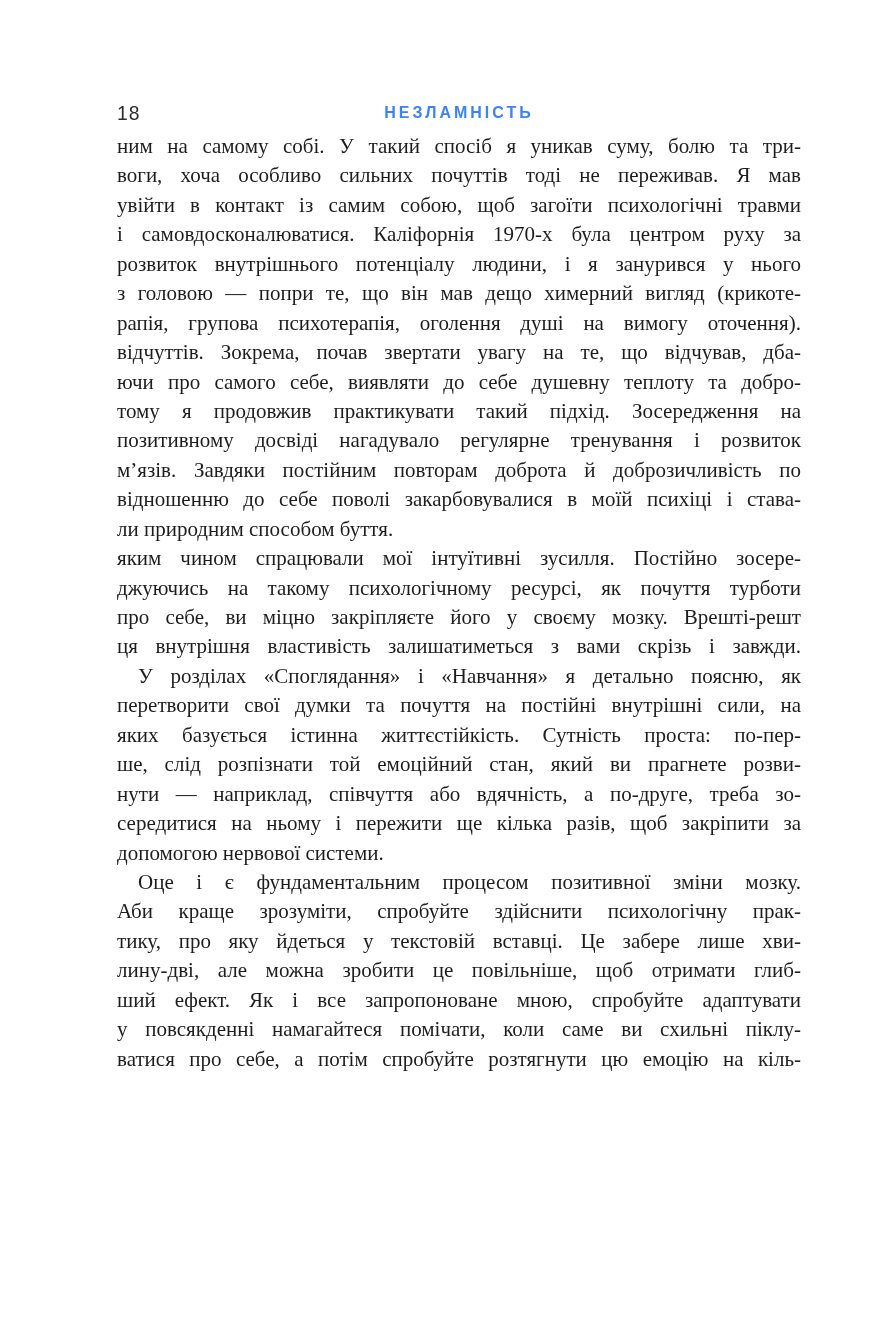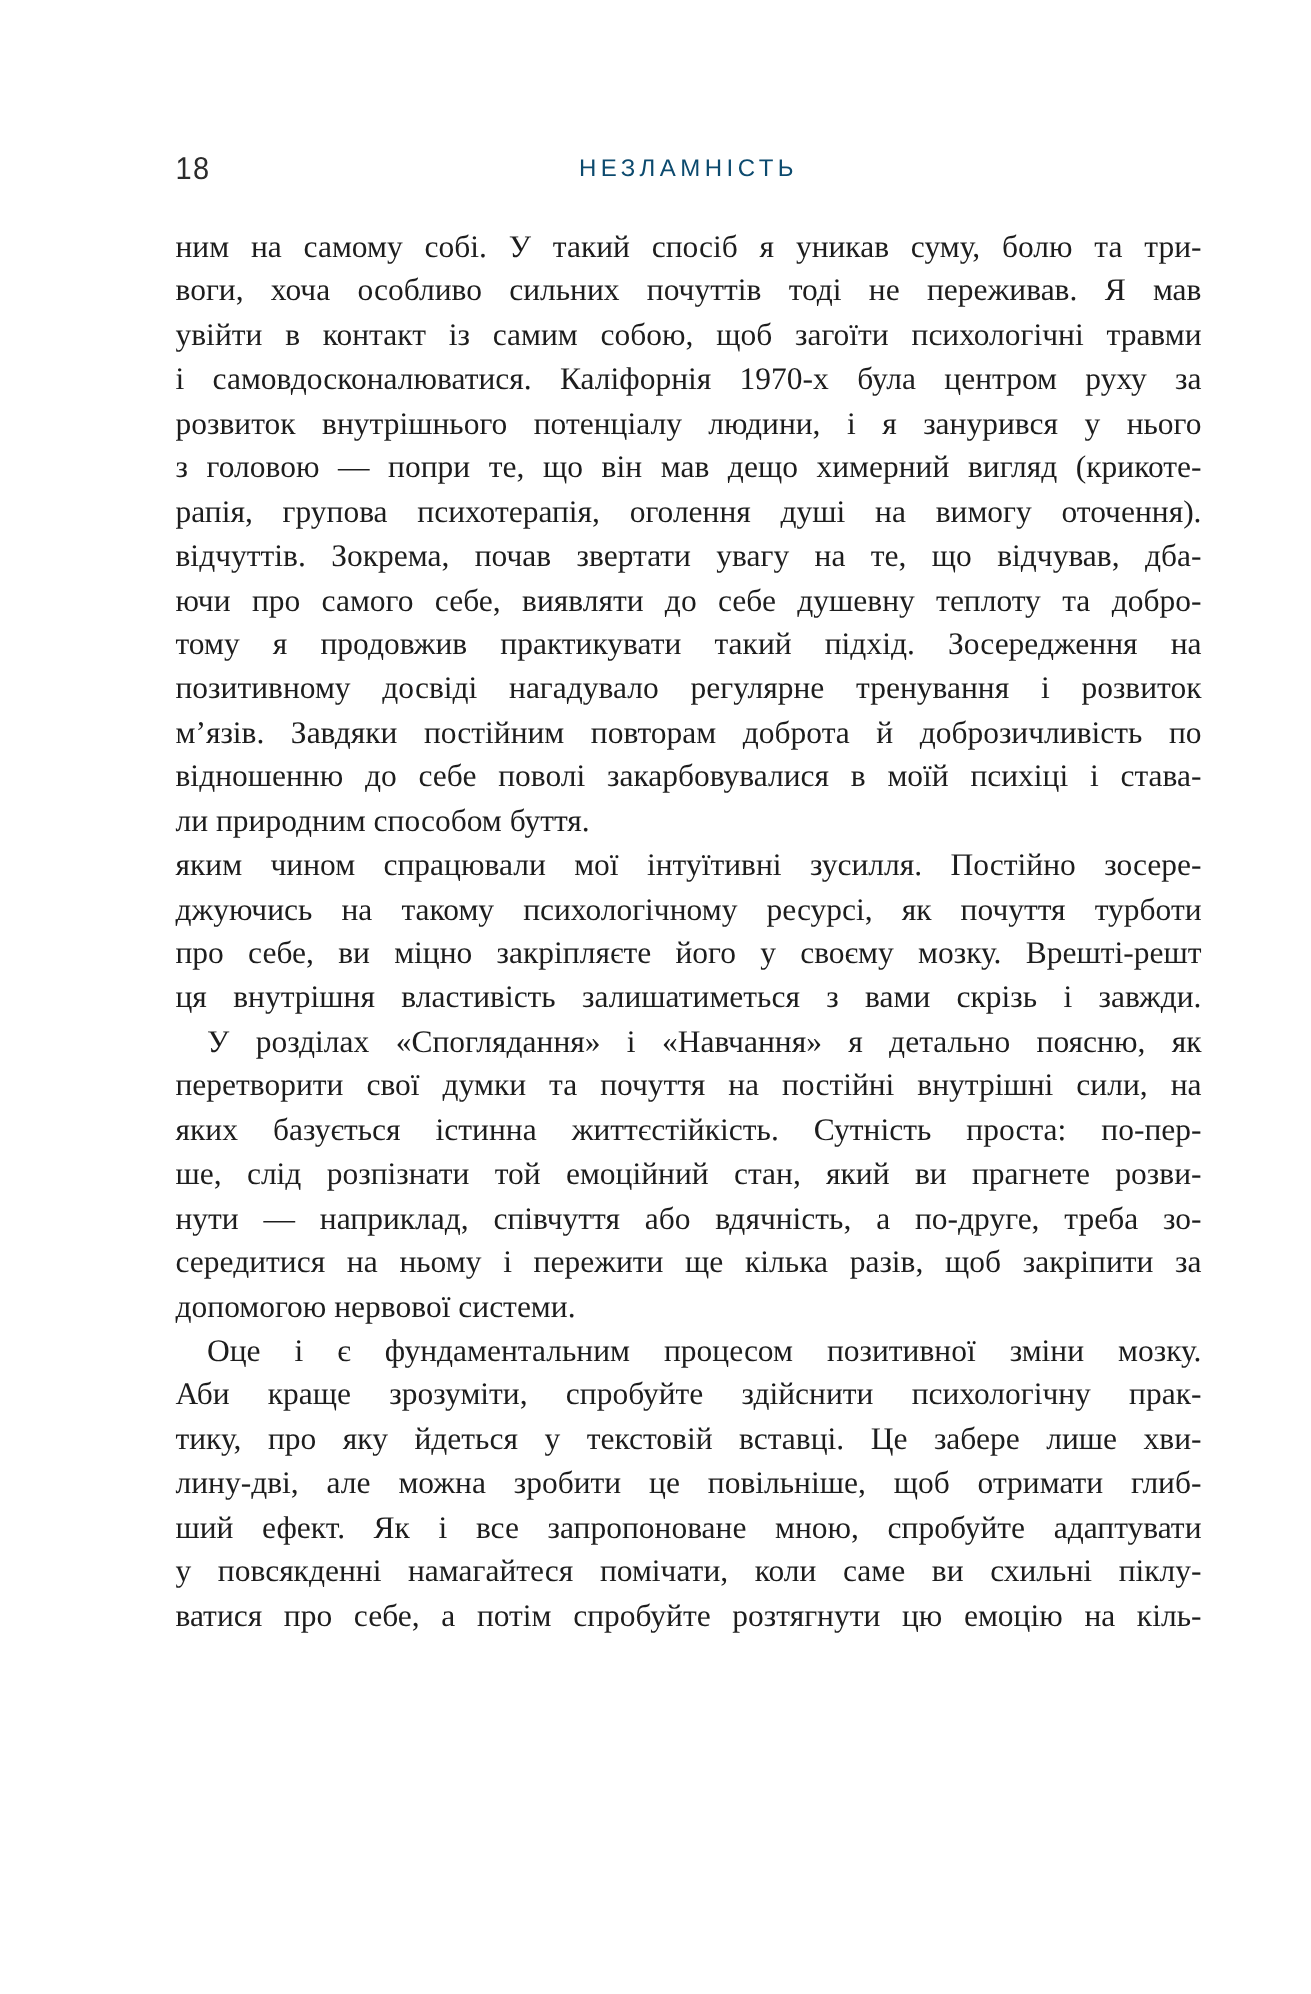--- a/index.html
+++ b/index.html
@@ -35,29 +35,29 @@
     transform-origin: left top;
   }
   .running-title {
     position: absolute;
     left: 0;
     right: 0;
     top: 3px;
     text-align: center;
     font-family: "Liberation Sans", "DejaVu Sans", sans-serif;
     font-size: 16px;
-    font-weight: 400;
+    font-weight: 700;
     letter-spacing: 3px;
-    color: #0c4a6e;
+    color: #3b82f6;
   }
   
   .textblock {
     position: absolute;
     left: 117px;
-    top: 150px;
+    top: 132px;
     width: 684px;
     font-family: "Liberation Serif", "DejaVu Serif", serif;
     font-size: 21px;
     color: #1d1d1d;
   }
   .paragraph { margin: 0; }
   .line {
     line-height: 29.45px;
     height: 29.45px;
     text-align: justify;

